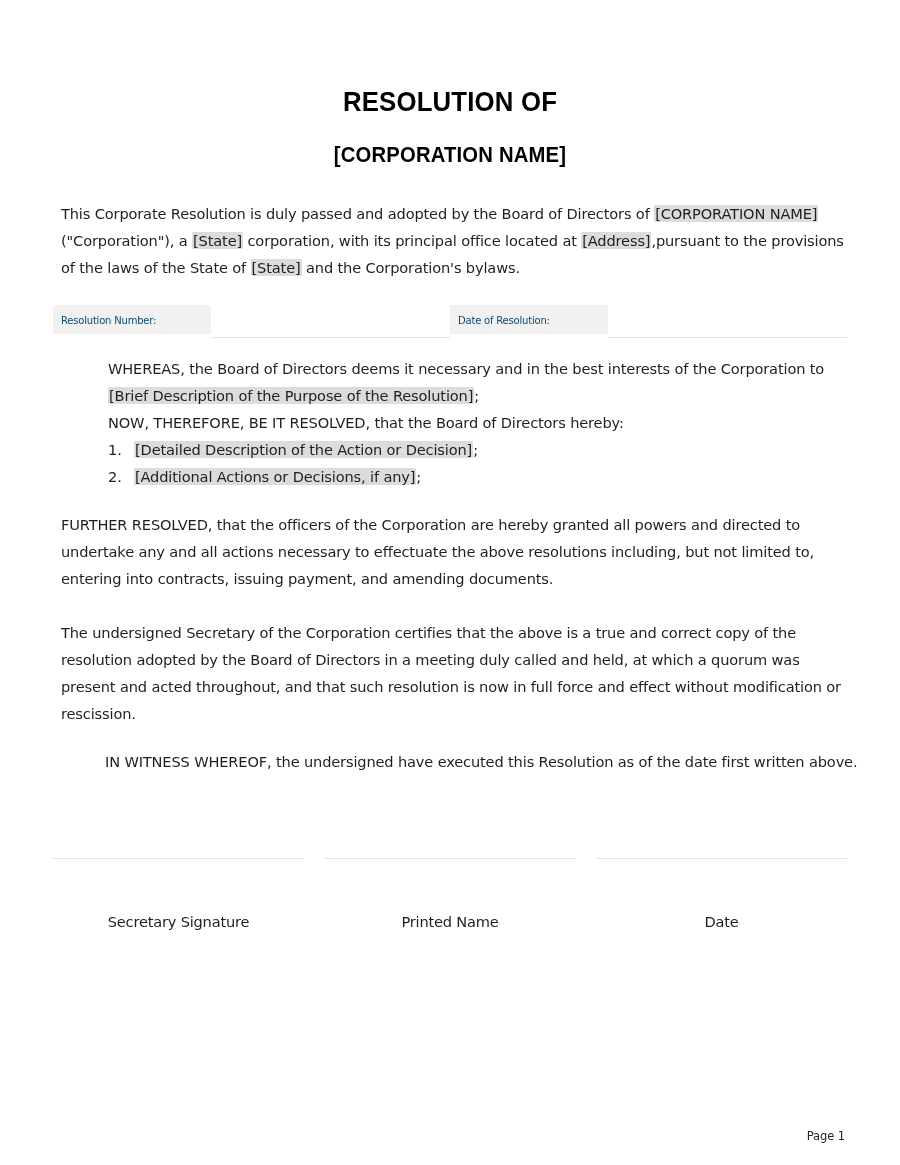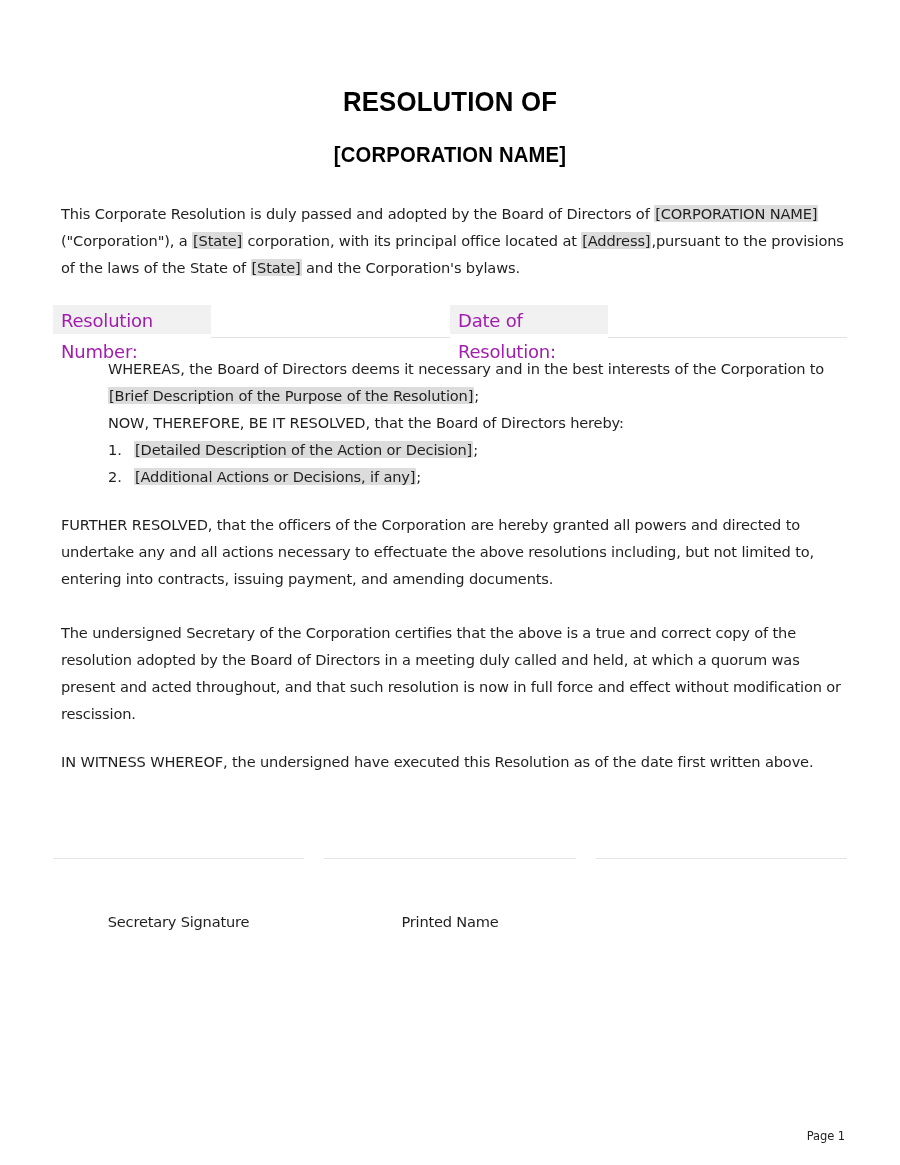--- a/index.html
+++ b/index.html
@@ -44,21 +44,21 @@
     }
     .hl {
       background: #dcdcdc;
       padding: 0 1px;
       border-radius: 1px;
     }
     .para-intro { top: 200px; }
     .para-whereas { top: 355px; }
     .para-further { top: 511px; }
     .para-certify { top: 619px; }
-    .para-witness { top: 748px; }
+    .para-witness { top: 748px; margin-left: 44px; }
 
     .list-item {
       display: block;
       white-space: nowrap;
       margin-left: 47px;
     }
     .list-num {
       display: inline-block;
       width: 26px;
     }
@@ -69,23 +69,23 @@
       top: 305px;
       left: 53px;
       width: 794px;
       height: 33px;
     }
     .field-label {
       position: absolute;
       top: 0;
       height: 29px;
       background: #f1f1f1;
-      font-size: 18px;
+      font-size: 10px;
       line-height: 31px;
-      color: #a21caf;
+      color: #0c4a6e;
       padding-left: 8px;
       box-sizing: border-box;
       font-family: "DejaVu Sans", sans-serif;
       letter-spacing: -0.2px;
     }
     .field-input {
       position: absolute;
       top: 0;
       height: 33px;
       border-bottom: 1px solid #e2e2e2;
@@ -161,17 +161,18 @@
   <div class="para para-further">FURTHER RESOLVED, that the officers of the Corporation are hereby granted all powers and directed to undertake any and all actions necessary to effectuate the above resolutions including, but not limited to, entering into contracts, issuing payment, and amending documents.</div>
 
   <div class="para para-witness">IN WITNESS WHEREOF, the undersigned have executed this Resolution as of the date first written above.</div>
 
   <div class="sig-line sig-line-1"></div>
   <div class="sig-line sig-line-2"></div>
   <div class="sig-line sig-line-3"></div>
 
   <div class="sig-label sig-label-1">Secretary Signature</div>
   <div class="sig-label sig-label-2">Printed Name</div>
+  <div class="sig-label sig-label-3">Date</div>
 
   <div class="footer footer-left">Designed By ©WordLayouts.com</div>
   <div class="footer footer-right">Page  1</div>
 
 </div>
 
 </body></html>

